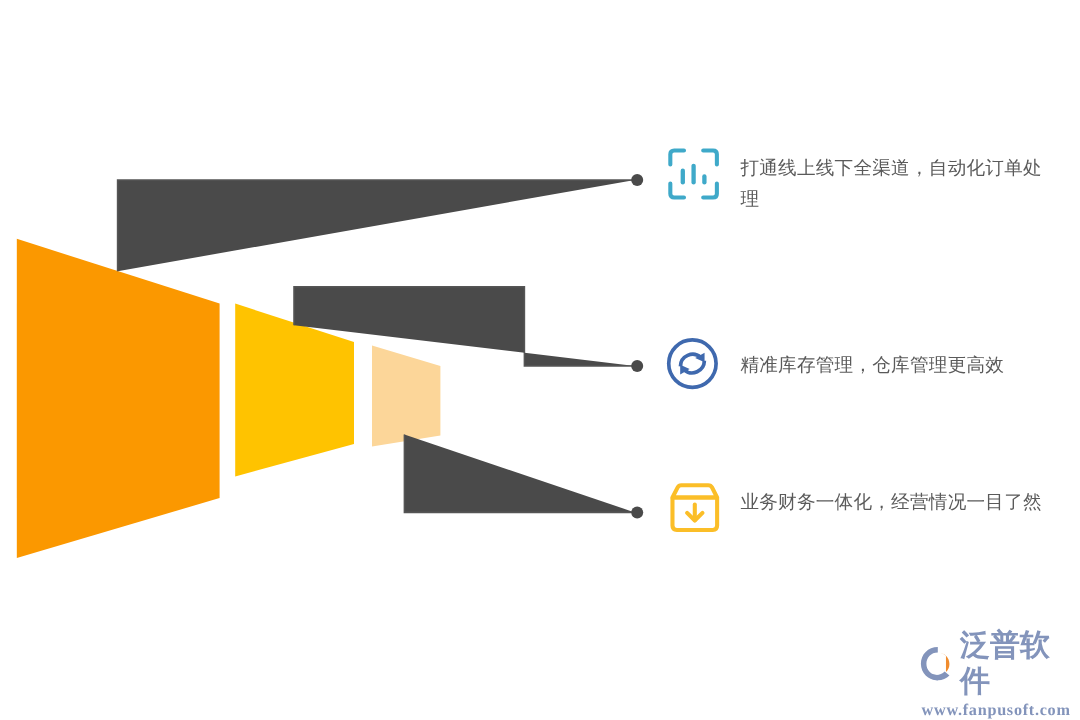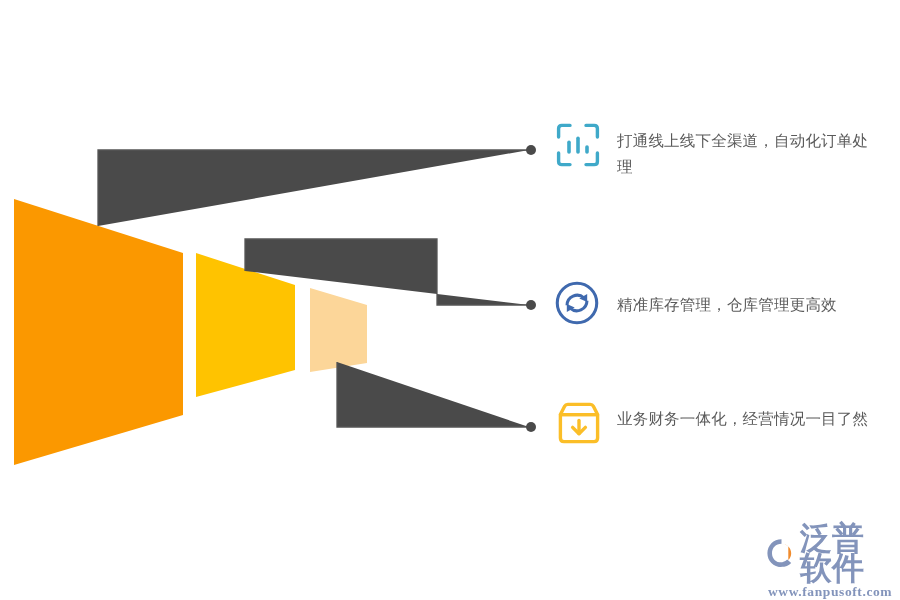--- a/index.html
+++ b/index.html
@@ -68,21 +68,21 @@
   }
   #logo-row {
     display: flex;
     align-items: center;
     height: 36px;
   }
   #logo-mark { width: 34px; height: 32px; flex: 0 0 34px; }
   #logo-mark svg { display:block; width:34px; height:32px; }
   #logo-cn {
     font-family: "DejaVu Sans", "Liberation Sans", sans-serif;
-    font-size: 32px;
+    font-size: 25px;
     font-weight: bold;
     color: #8394bb;
     letter-spacing: 0px;
     line-height: 30px;
     margin-left: 1px;
   }
   #logo-url {
     font-family: "Liberation Serif", "DejaVu Serif", serif;
     font-size: 13.5px;
     font-weight: bold;

